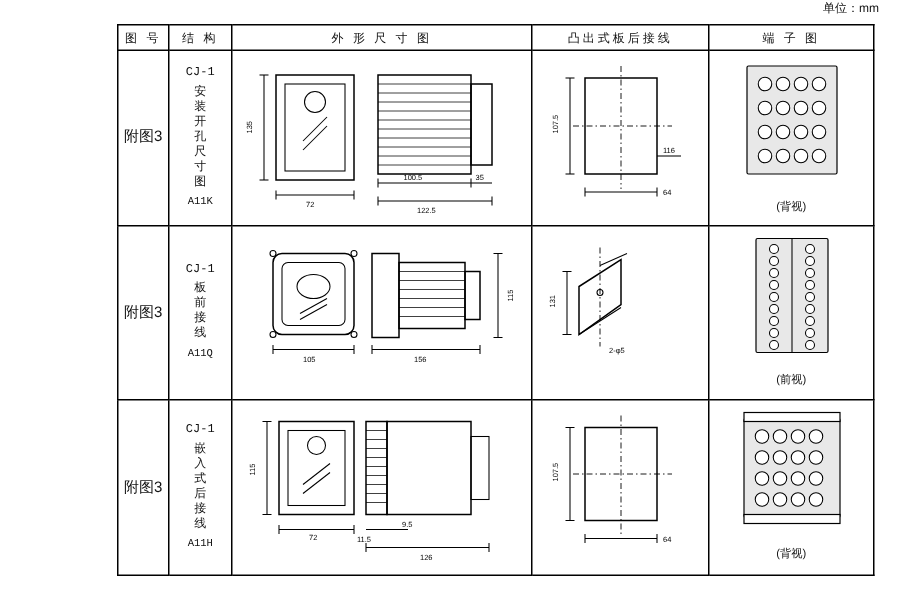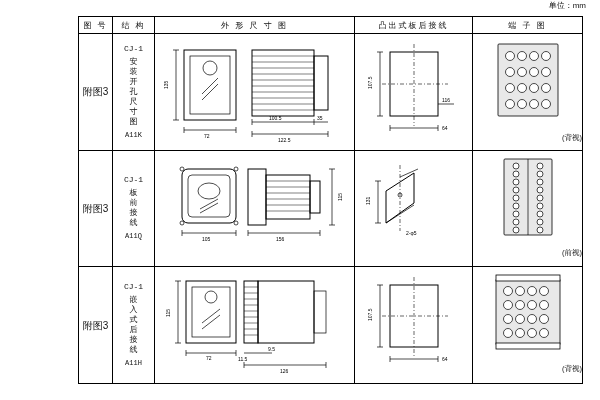--- a/index.html
+++ b/index.html
@@ -55,21 +55,21 @@
   .cellbox{position:relative;width:100%;height:100%;}
   svg{display:block;margin:0 auto;}
   .ln{stroke:#000;fill:none;}
   .thin{stroke-width:0.7;}
   .med{stroke-width:1;}
   .dash{stroke-dasharray:4 2 1 2;stroke-width:0.6;}
   .hatch{stroke:#000;stroke-width:0.5;}
   .fillg{fill:#e8e8e8;stroke:#000;stroke-width:0.8;}
   .fillw{fill:#fff;stroke:#000;stroke-width:0.8;}
   .dim{font-size:5px;font-family:"Liberation Sans", sans-serif;fill:#000;}
-  .cap{font-size:7.5px;text-align:right;margin-top:1px;}
+  .cap{font-size:7.5px;text-align:center;margin-top:1px;}
   .hole{fill:#ffffff;stroke:#000;stroke-width:0.7;}
 </style>
 </head>
 <body>
 
 <div class="sheet">
 
   <div class="unit">单位：mm</div>
 
   <table class="main">

